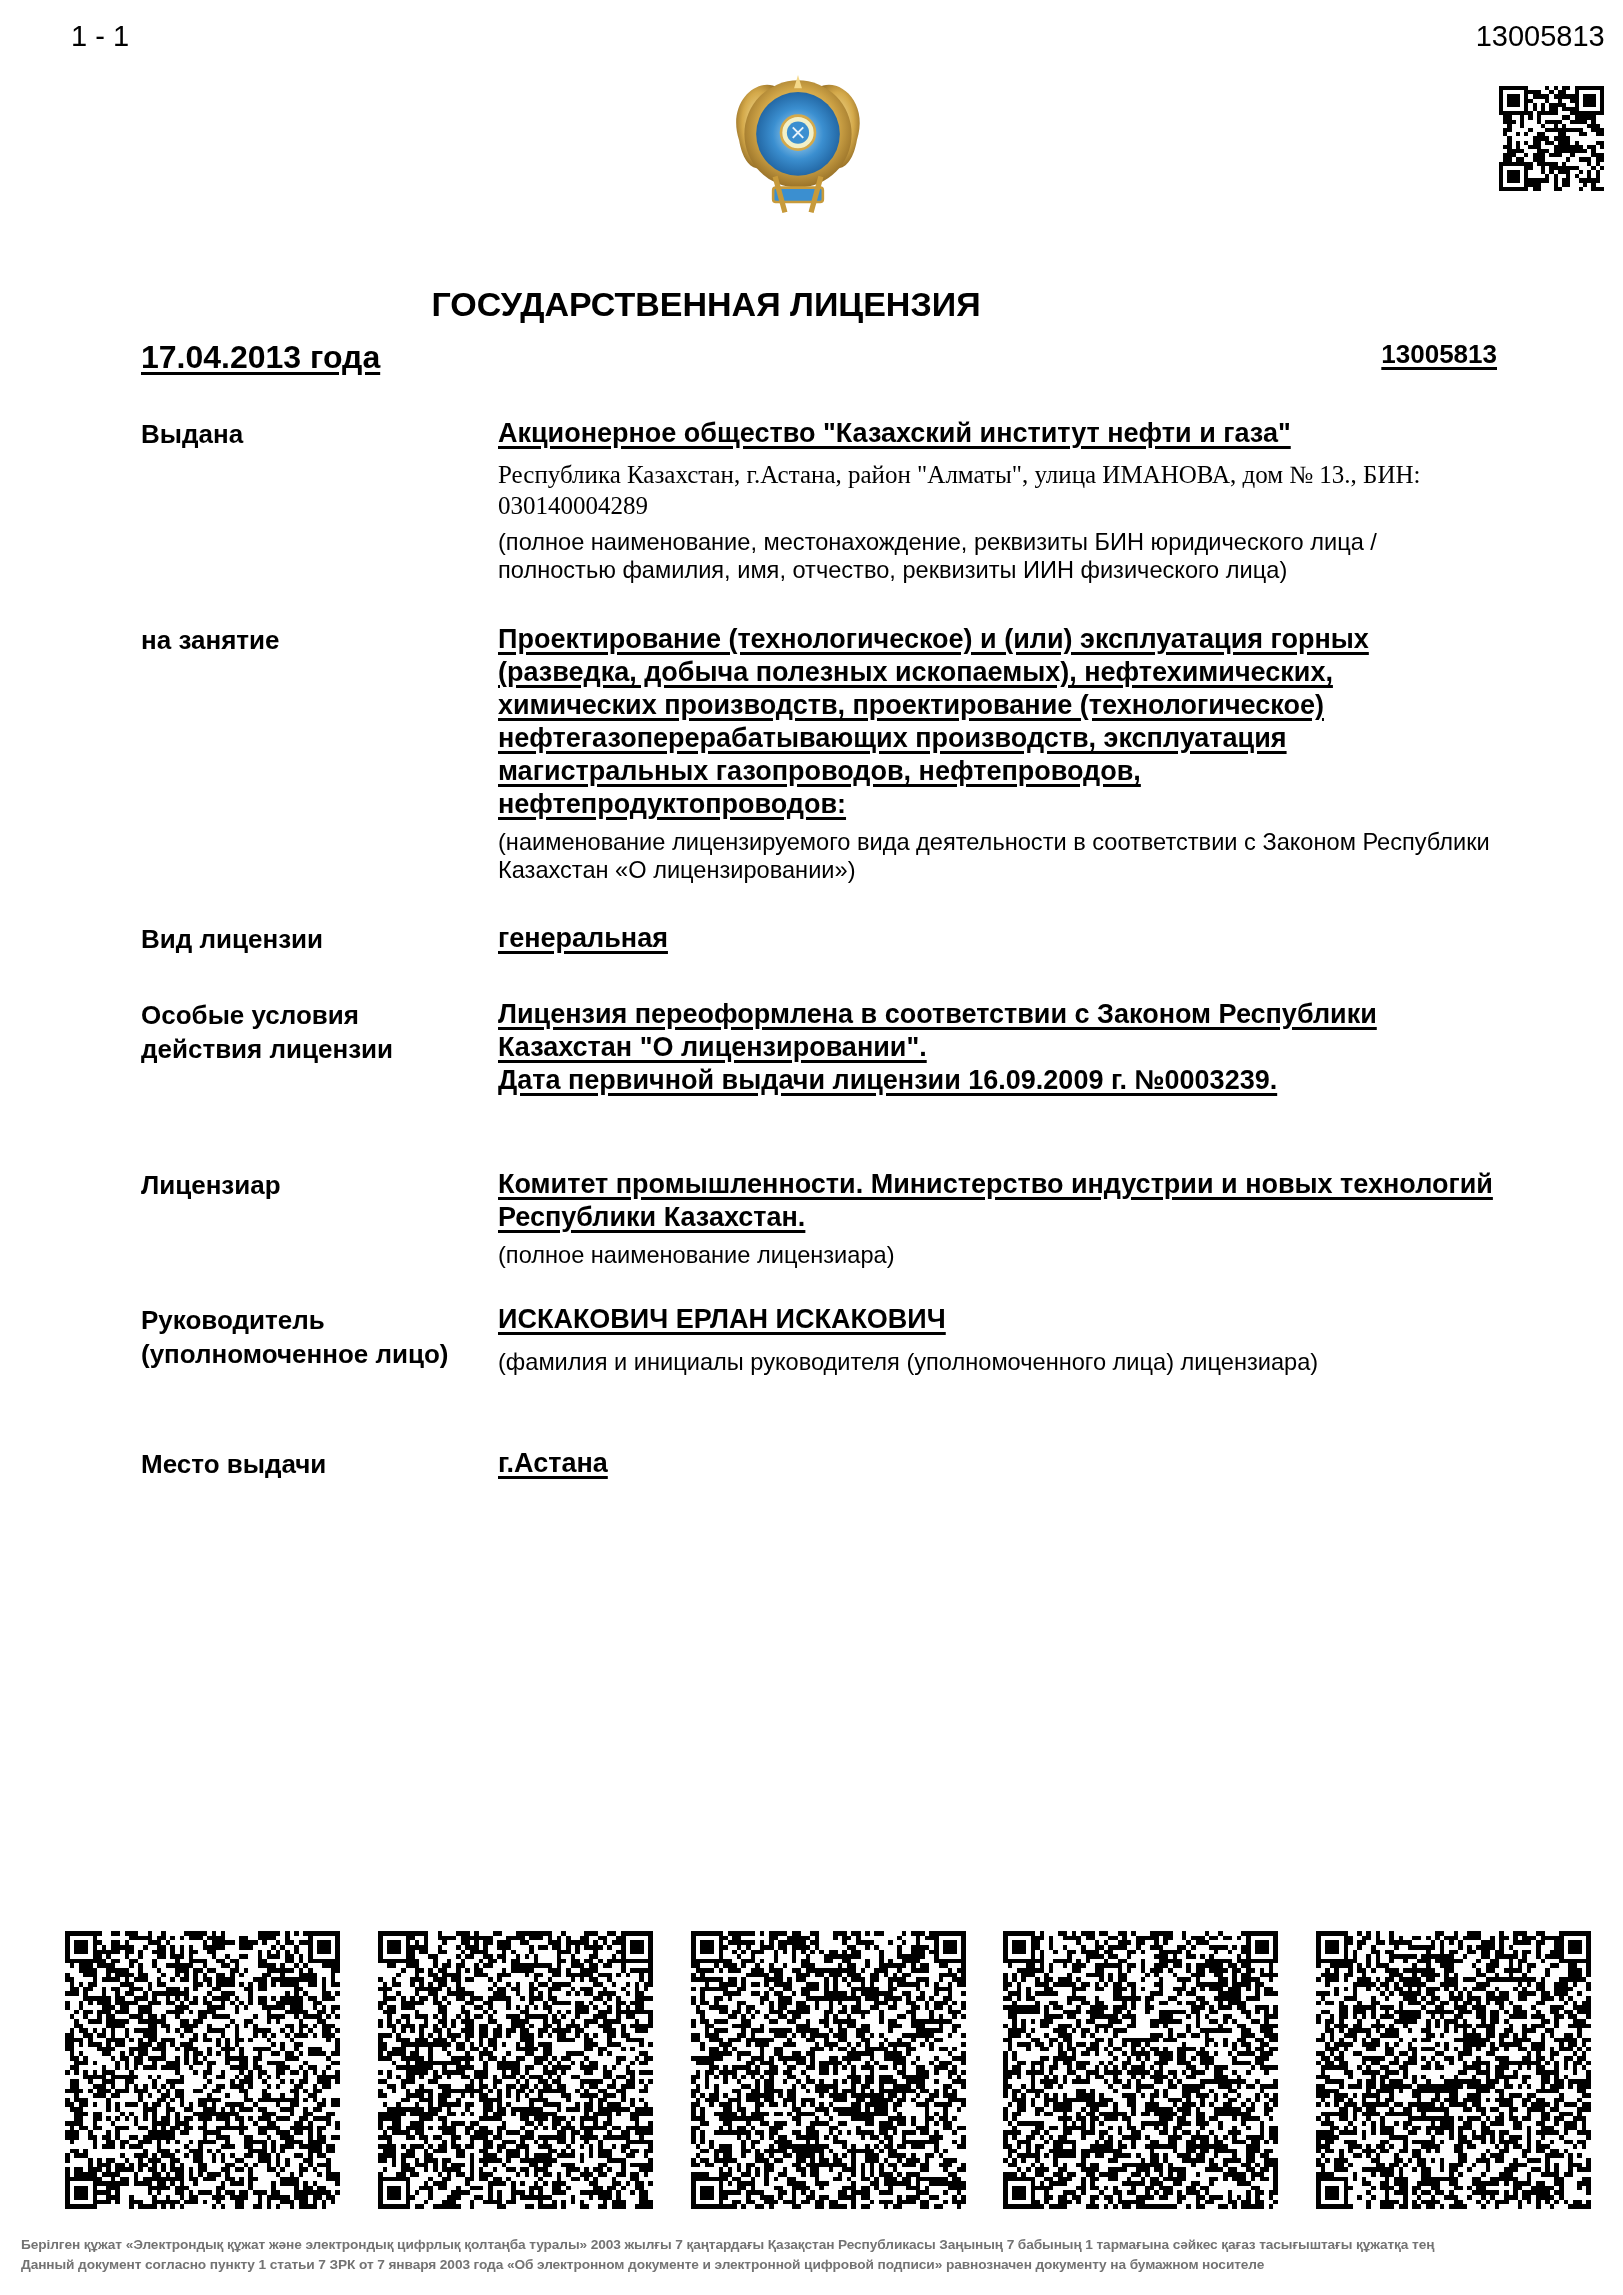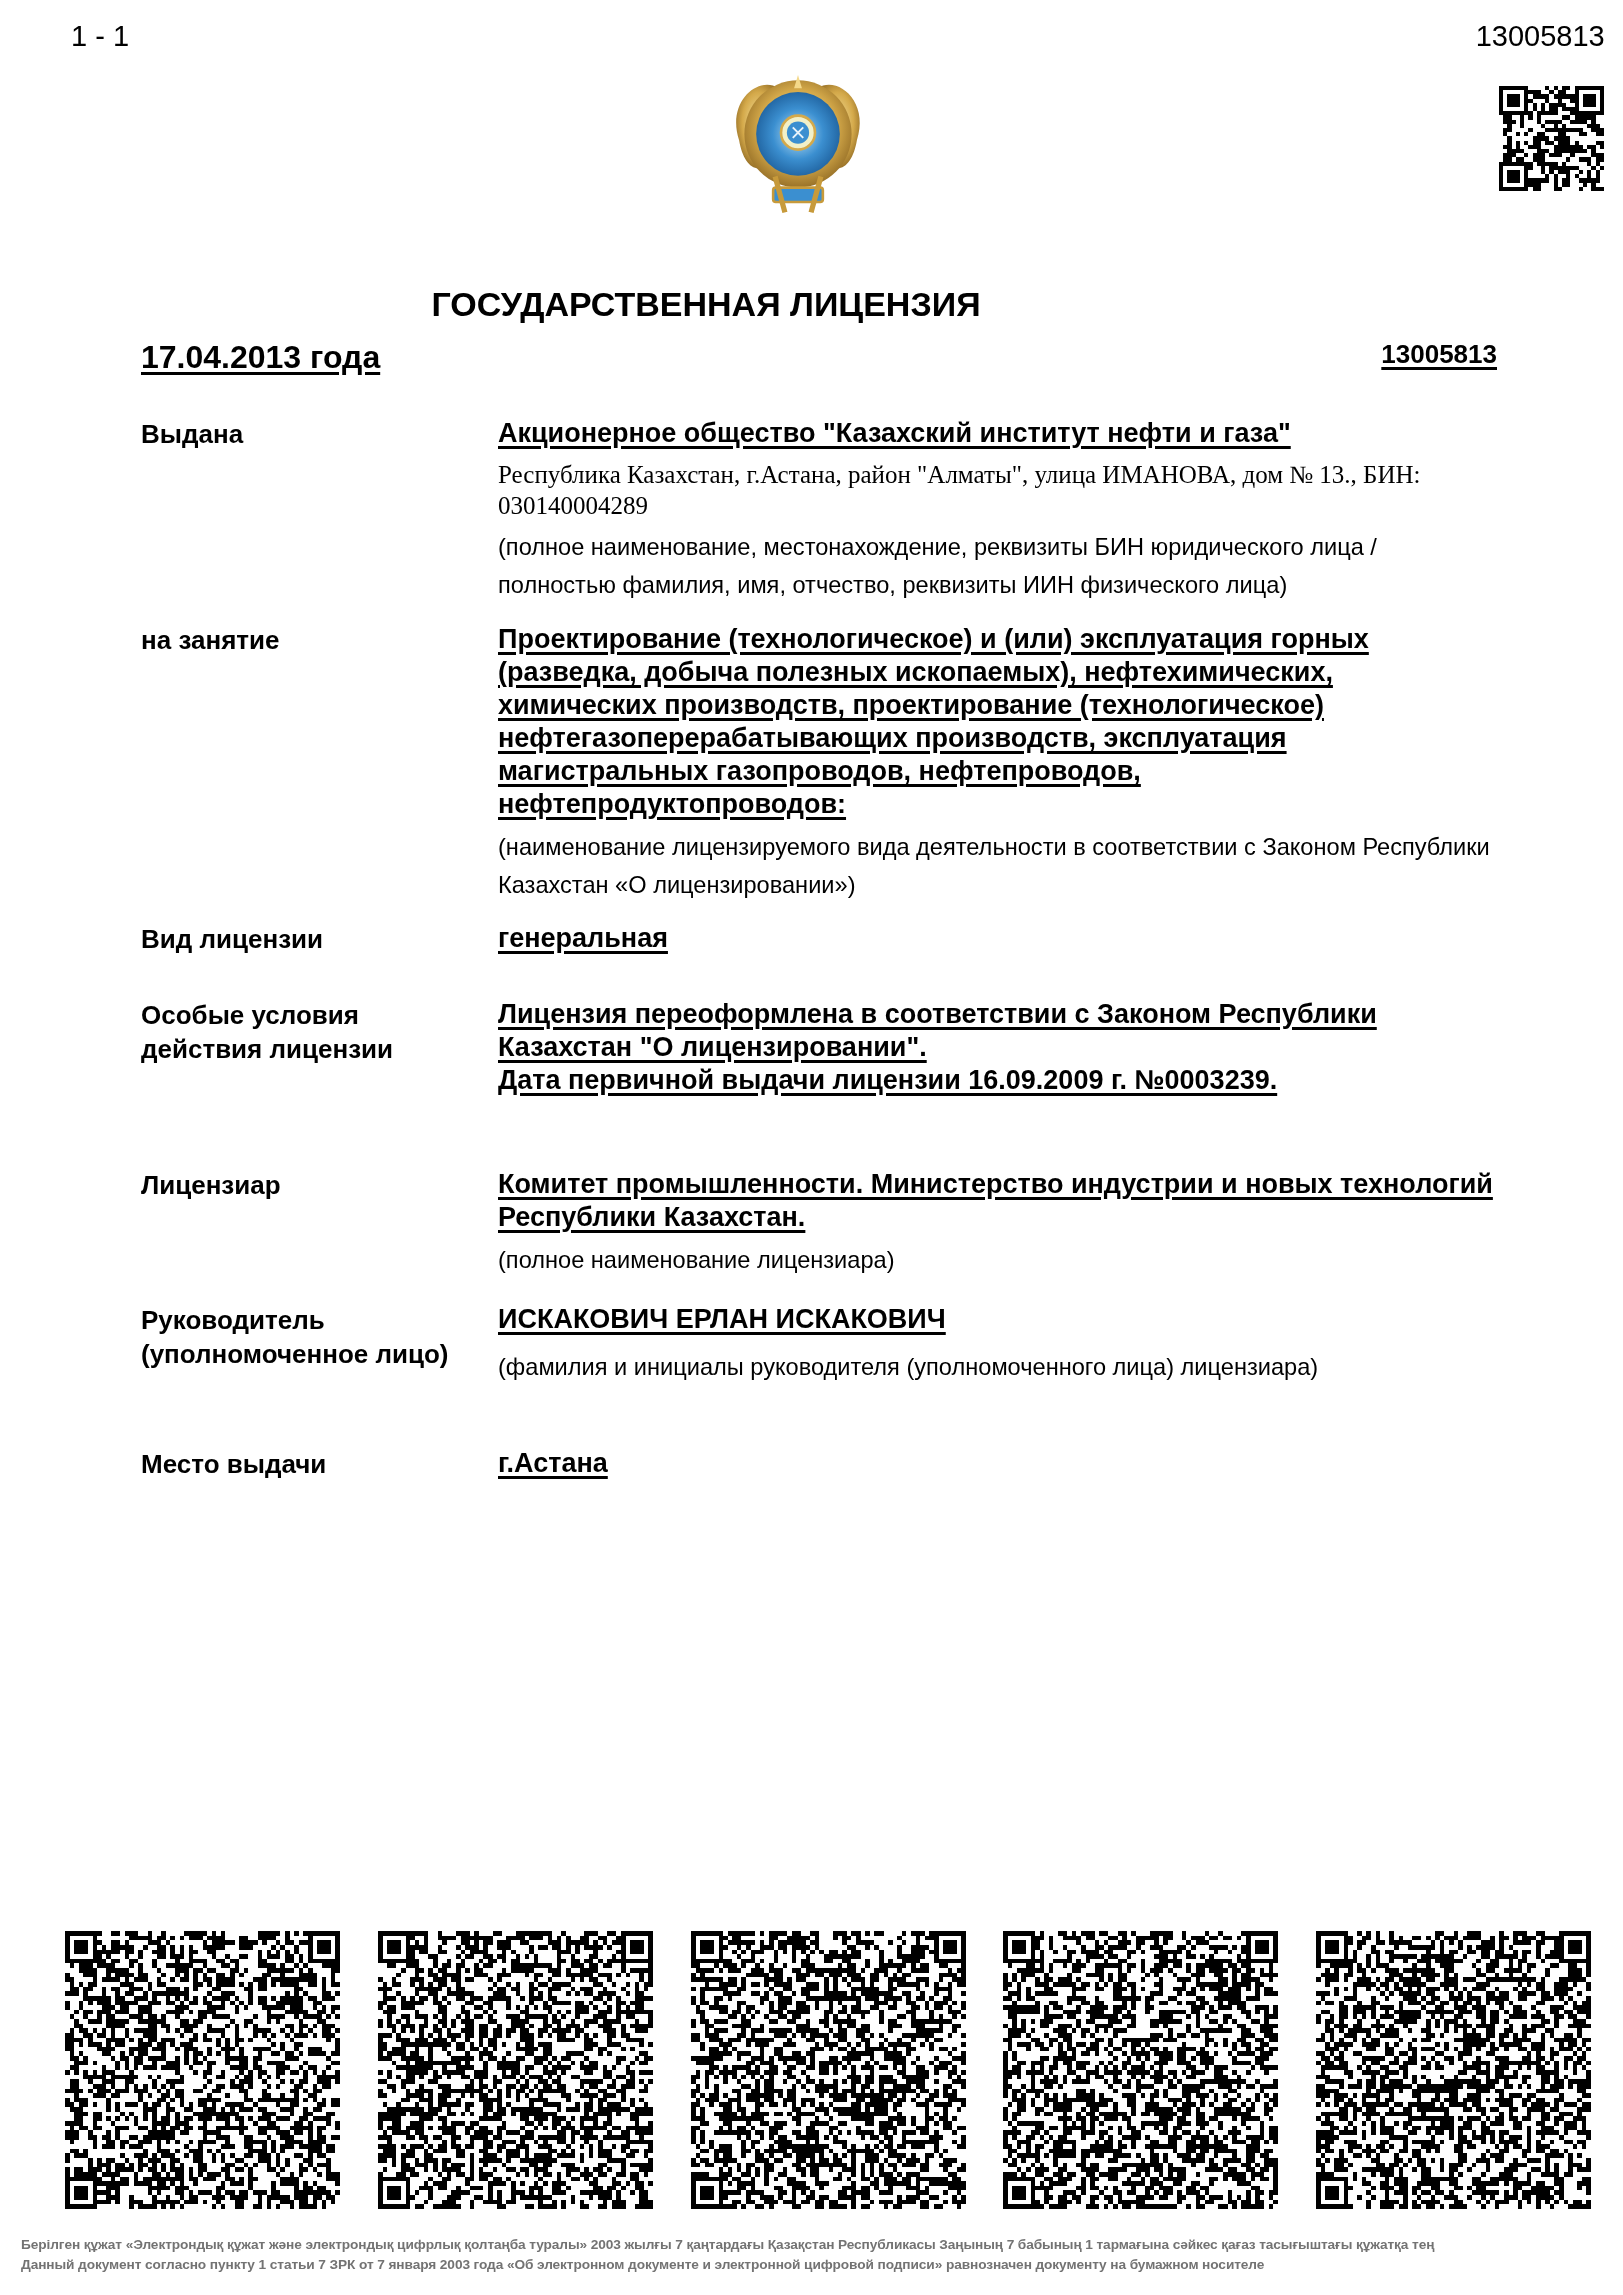--- a/index.html
+++ b/index.html
@@ -12,21 +12,21 @@
   #qr-top { left:1499px; top:86px; width:105px; height:105px; }
   #emblem { left:713px; top:62px; width:170px; height:157px; }
   #title { left:0; width:1412px; top:285px; text-align:center; font-size:34px; font-weight:bold; }
   .u { text-decoration:underline; text-decoration-thickness:3.3px; text-underline-offset:3.9px; font-weight:bold; }
   #date { left:141px; top:339px; font-size:32px; }
   #lic-num { right:126px; top:339px; font-size:26px; }
   .row { position:absolute; left:141px; width:1375px; }
   .lbl { position:absolute; left:0; width:353px; font-size:26px; font-weight:bold; line-height:34px; }
   .val { position:absolute; left:357px; width:995px; }
   .main { font-size:27px; line-height:33px; }
-  .note { font-size:23.6px; line-height:38px; margin-top:6.5px; }
+  .note { font-size:23.6px; line-height:28px; margin-top:6.5px; }
   .serif { font-family:"Liberation Serif", serif; font-size:25px; line-height:31px; margin-top:9.2px; }
   .qr { position:absolute; top:1931px; width:275px; height:278px; }
   .footer { position:absolute; left:21px; font-size:13.7px; font-weight:bold; color:#737373; white-space:nowrap; letter-spacing:-0.1px; }
 </style>
 </head>
 <body>
 
 <div class="abs hdr" id="page-num">1 - 1</div>
 <div class="abs hdr" id="doc-num-top">13005813</div>
 

